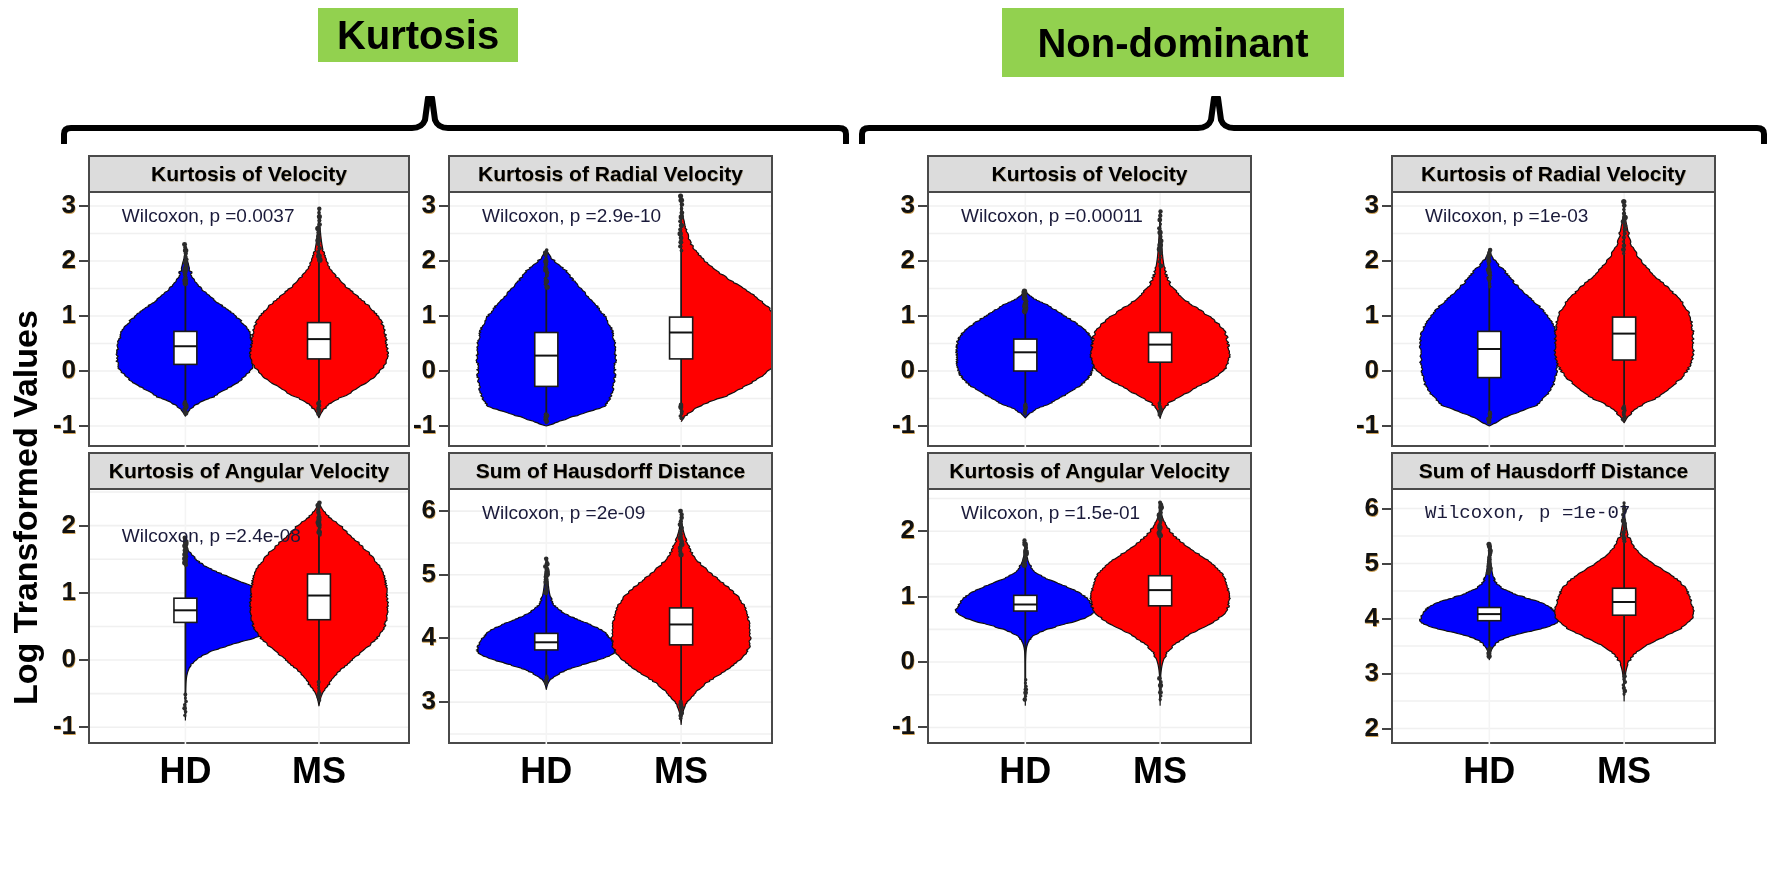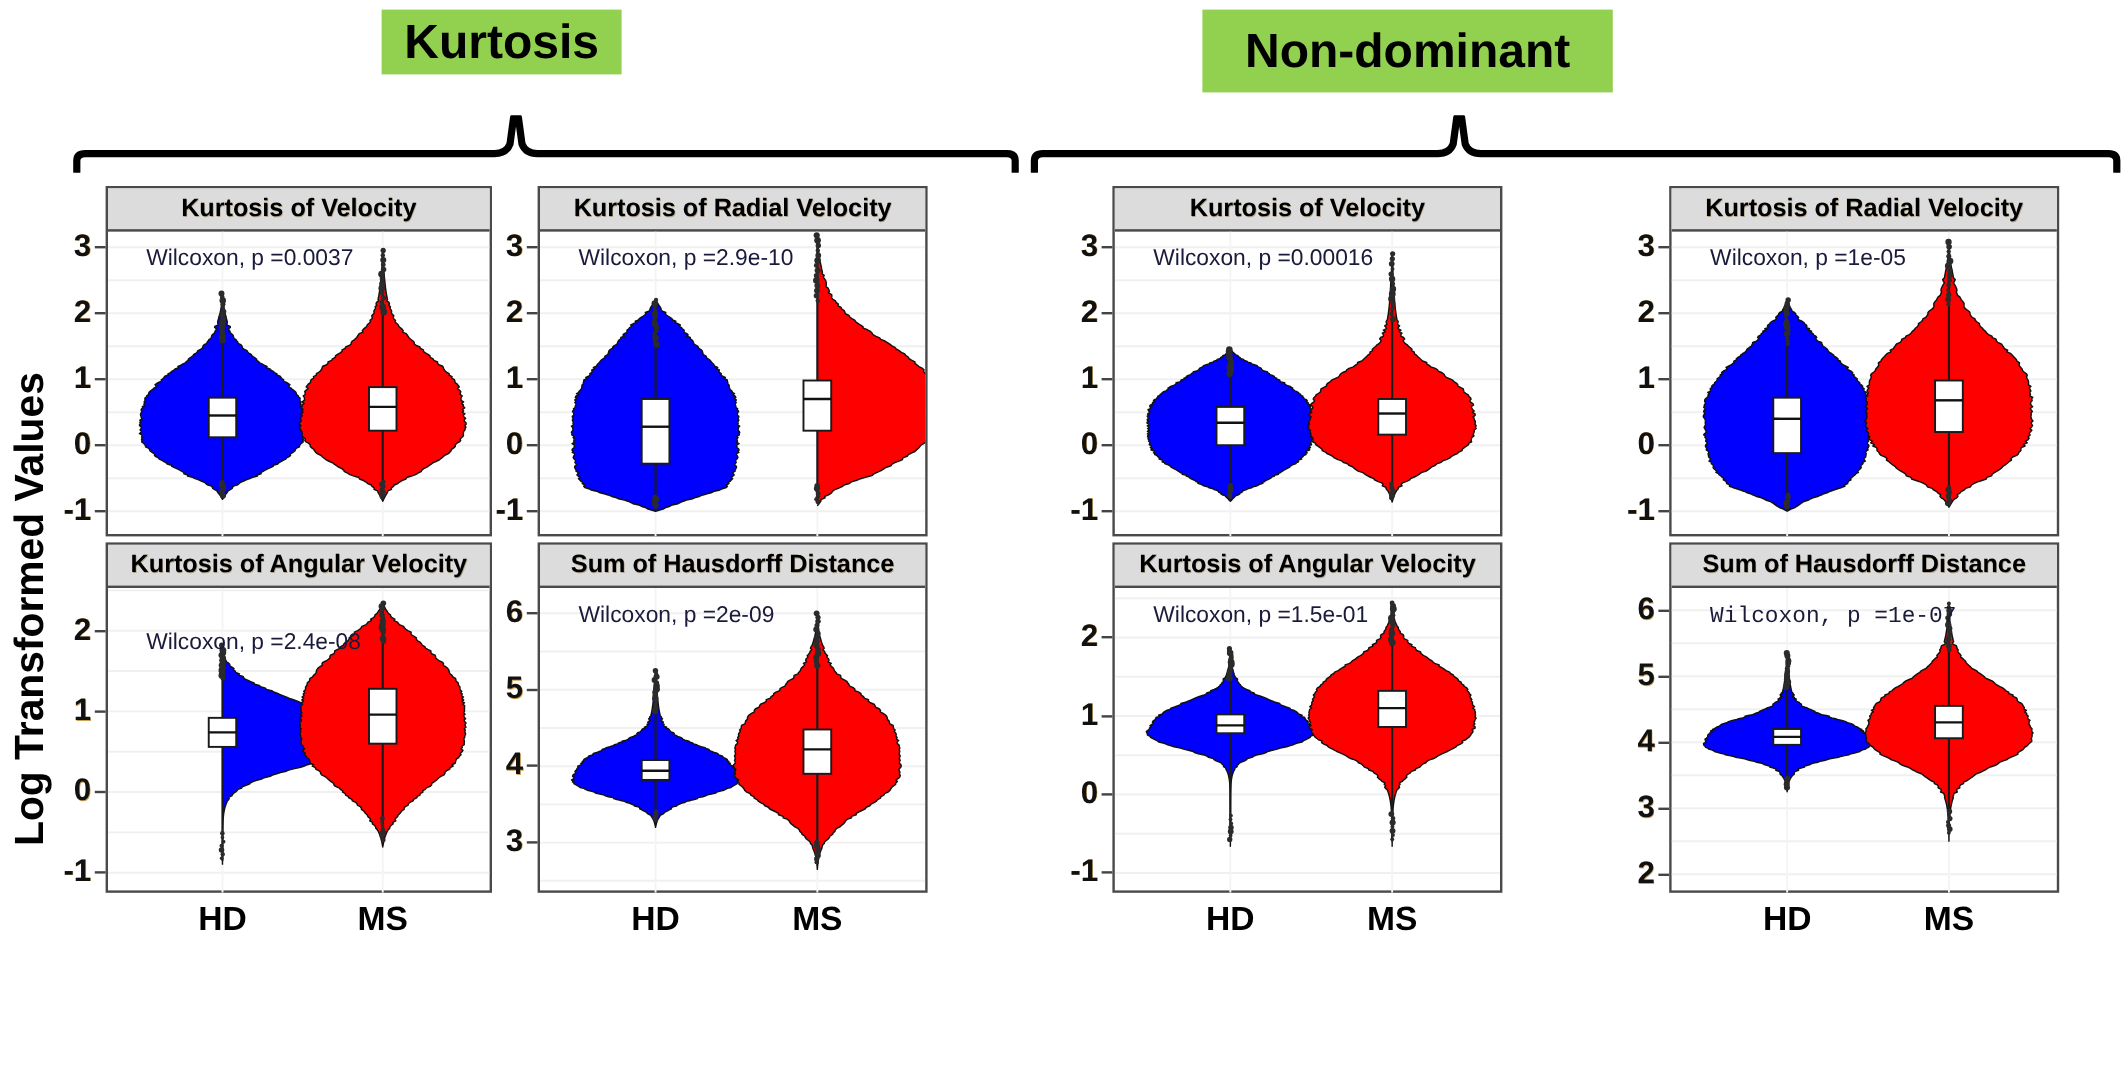--- a/index.html
+++ b/index.html
@@ -32,21 +32,21 @@
     position:absolute;font-size:19px;color:#1a1a3a;white-space:nowrap;
   }
 
   .ytick{
     position:absolute;font-weight:bold;font-size:26px;color:#111;
     text-align:right;white-space:nowrap;text-shadow:0.5px 0.5px 0 rgba(190,130,30,.75);
   }
   .ytickmark{position:absolute;background:#444;height:2px;width:9px;}
 
   .xlab{
-    position:absolute;font-weight:bold;font-size:28px;color:#000;
+    position:absolute;font-weight:bold;font-size:36px;color:#000;
     text-align:center;white-space:nowrap;
   }
 </style>
 </head>
 <body>
 
 <div class="group-label" style="left:318px;top:8px;width:200px;height:54px;">
   <span>Kurtosis</span>
 </div>
 
@@ -458,21 +458,21 @@
             <circle cx="230.98" cy="220.05" r="2.41" fill="#2b2b2b"></circle>
             <circle cx="230.37" cy="218.07" r="1.80" fill="#2b2b2b"></circle>
             <circle cx="232.02" cy="216.09" r="1.92" fill="#2b2b2b"></circle>
             <circle cx="230.94" cy="214.12" r="2.11" fill="#2b2b2b"></circle>
             <circle cx="230.52" cy="212.14" r="1.66" fill="#2b2b2b"></circle>
             <circle cx="230.44" cy="210.16" r="1.84" fill="#2b2b2b"></circle>
             <rect x="219.564" y="139.49999999999997" width="23.112" height="29.700000000000017" fill="#ffffff" stroke="#1a1a1a" stroke-width="1.6"></rect>
             <line x1="219.564" x2="242.67600000000002" y1="151.6" y2="151.6" stroke="#111" stroke-width="2"></line>
           </g>
         </svg>
-        <div class="pval" style="left: 32.1px; top: 12px;">Wilcoxon, p =0.00016</div>
+        <div class="pval" style="left: 32.1px; top: 12px;">Wilcoxon, p =0.00011</div>
       </div>
     </div>
     <div class="ytick" style="left: 875px; top: 409px; width: 40px;">-1</div>
     <div class="ytickmark" style="left: 918px; top: 425px;"></div>
     <div class="ytick" style="left: 875px; top: 354px; width: 40px;">0</div>
     <div class="ytickmark" style="left: 918px; top: 370px;"></div>
     <div class="ytick" style="left: 875px; top: 299px; width: 40px;">1</div>
     <div class="ytickmark" style="left: 918px; top: 315px;"></div>
     <div class="ytick" style="left: 875px; top: 244px; width: 40px;">2</div>
     <div class="ytickmark" style="left: 918px; top: 260px;"></div>
@@ -541,21 +541,21 @@
             <circle cx="231.76" cy="224.07" r="2.00" fill="#2b2b2b"></circle>
             <circle cx="230.66" cy="221.85" r="1.89" fill="#2b2b2b"></circle>
             <circle cx="230.84" cy="219.63" r="2.18" fill="#2b2b2b"></circle>
             <circle cx="231.99" cy="217.42" r="1.67" fill="#2b2b2b"></circle>
             <circle cx="230.67" cy="215.20" r="2.50" fill="#2b2b2b"></circle>
             <circle cx="231.08" cy="212.98" r="1.80" fill="#2b2b2b"></circle>
             <rect x="219.564" y="124.1" width="23.112" height="42.900000000000006" fill="#ffffff" stroke="#1a1a1a" stroke-width="1.6"></rect>
             <line x1="219.564" x2="242.67600000000002" y1="140.59999999999997" y2="140.59999999999997" stroke="#111" stroke-width="2"></line>
           </g>
         </svg>
-        <div class="pval" style="left: 32.1px; top: 12px;">Wilcoxon, p =1e-05</div>
+        <div class="pval" style="left: 32.1px; top: 12px;">Wilcoxon, p =1e-03</div>
       </div>
     </div>
     <div class="ytick" style="left: 1339px; top: 409px; width: 40px;">-1</div>
     <div class="ytickmark" style="left: 1382px; top: 425px;"></div>
     <div class="ytick" style="left: 1339px; top: 354px; width: 40px;">0</div>
     <div class="ytickmark" style="left: 1382px; top: 370px;"></div>
     <div class="ytick" style="left: 1339px; top: 299px; width: 40px;">1</div>
     <div class="ytickmark" style="left: 1382px; top: 315px;"></div>
     <div class="ytick" style="left: 1339px; top: 244px; width: 40px;">2</div>
     <div class="ytickmark" style="left: 1382px; top: 260px;"></div>

